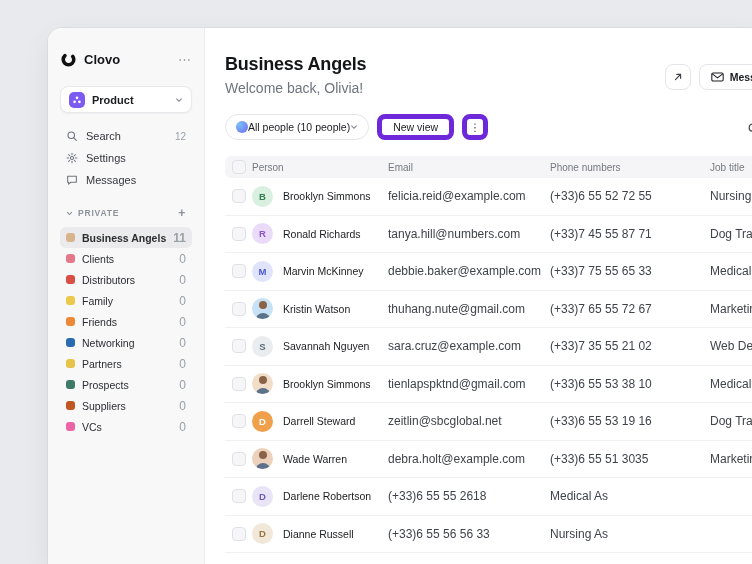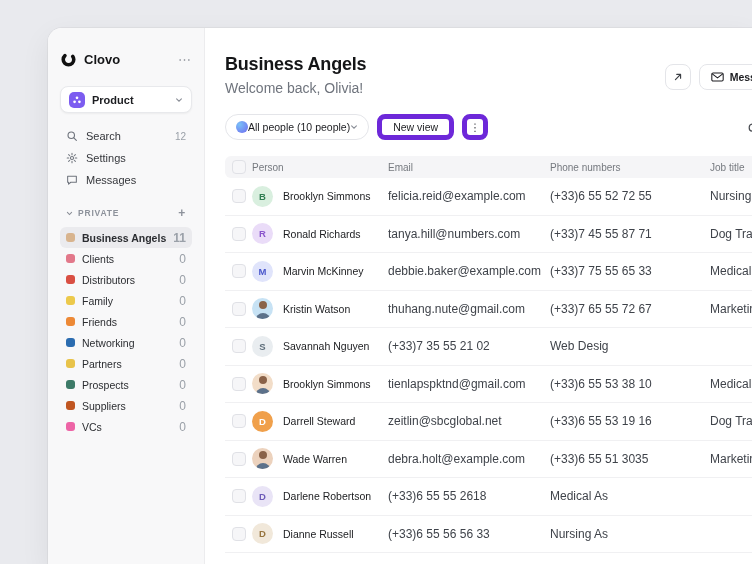--- a/index.html
+++ b/index.html
@@ -316,20 +316,21 @@
             <span class="cell">thuhang.nute@gmail.com</span>
             <span class="cell">(+33)7 65 55 72 67</span>
             <span class="cell">Marketing</span>
           </div>
           <div class="trow">
             <span class="cb"></span>
             <span class="person-cell">
               <span class="avatar" style="background: rgb(233, 237, 240); color: rgb(93, 109, 122);">S</span>
               <span class="pname">Savannah Nguyen</span>
             </span>
+            <span class="cell">sara.cruz@example.com</span>
             <span class="cell">(+33)7 35 55 21 02</span>
             <span class="cell">Web Desig</span>
           </div>
           <div class="trow">
             <span class="cb"></span>
             <span class="person-cell">
               <span class="avatar photo" style="background: rgb(242, 221, 200);">
                 <span class="ph-head"></span>
                 <span class="ph-body"></span>
               </span>

